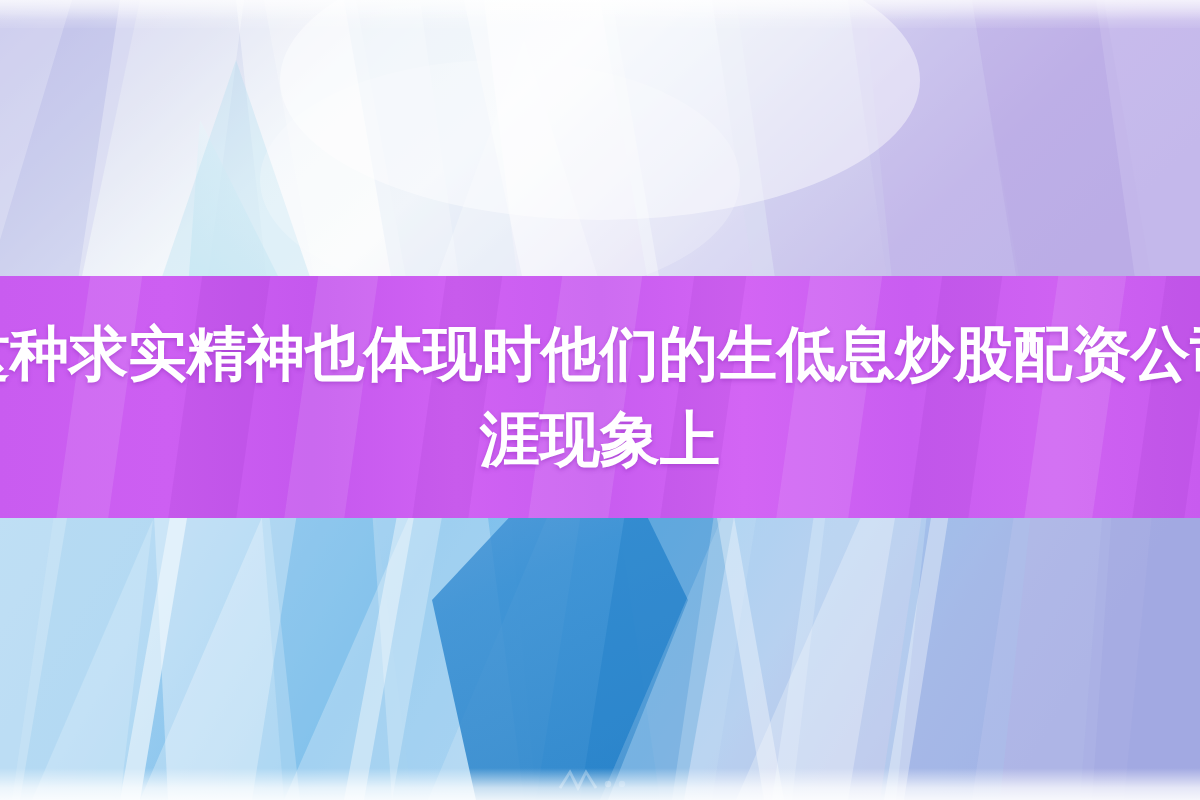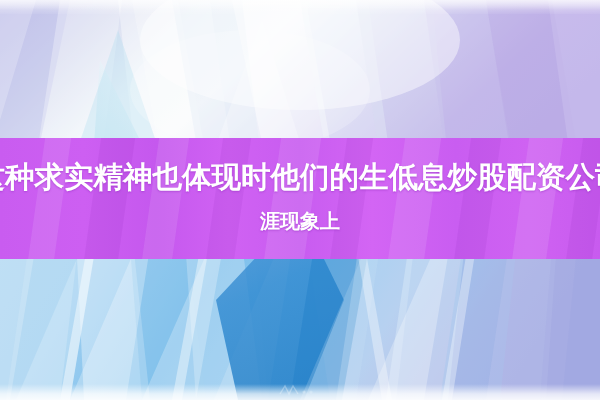--- a/index.html
+++ b/index.html
@@ -81,21 +81,21 @@
     line-height: 44px;
     letter-spacing: 0px;
     white-space: nowrap;
     text-shadow: 0 1px 2px rgba(140,40,185,0.45);
     font-family: "DejaVu Sans", "Liberation Sans", sans-serif;
   }
   .headline-line.line1 {
     font-size: 29.5px;
   }
   .headline-line.line2 {
-    font-size: 20px;
+    font-size: 30px;
   }
 
   
   #bottom-haze {
     position: absolute;
     left: 0;
     bottom: 0;
     width: 600px;
     height: 16px;
     background: linear-gradient(180deg, rgba(255,255,255,0) 0%, rgba(255,255,255,0.72) 62%, rgba(255,255,255,0.9) 100%);

